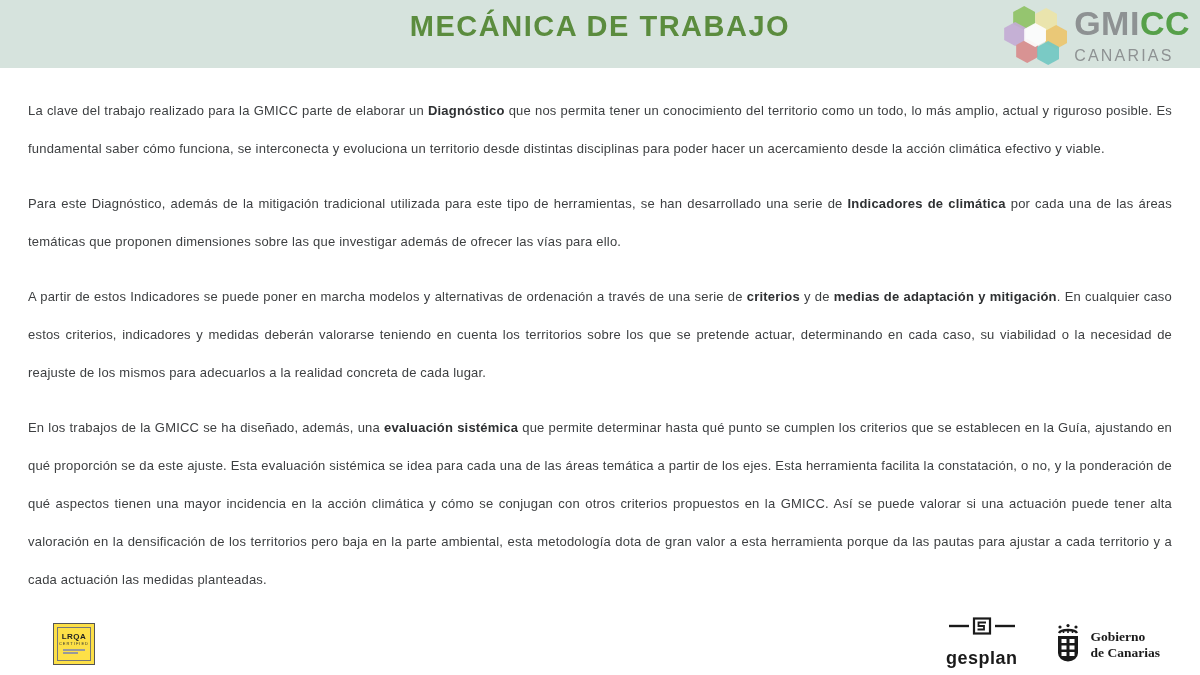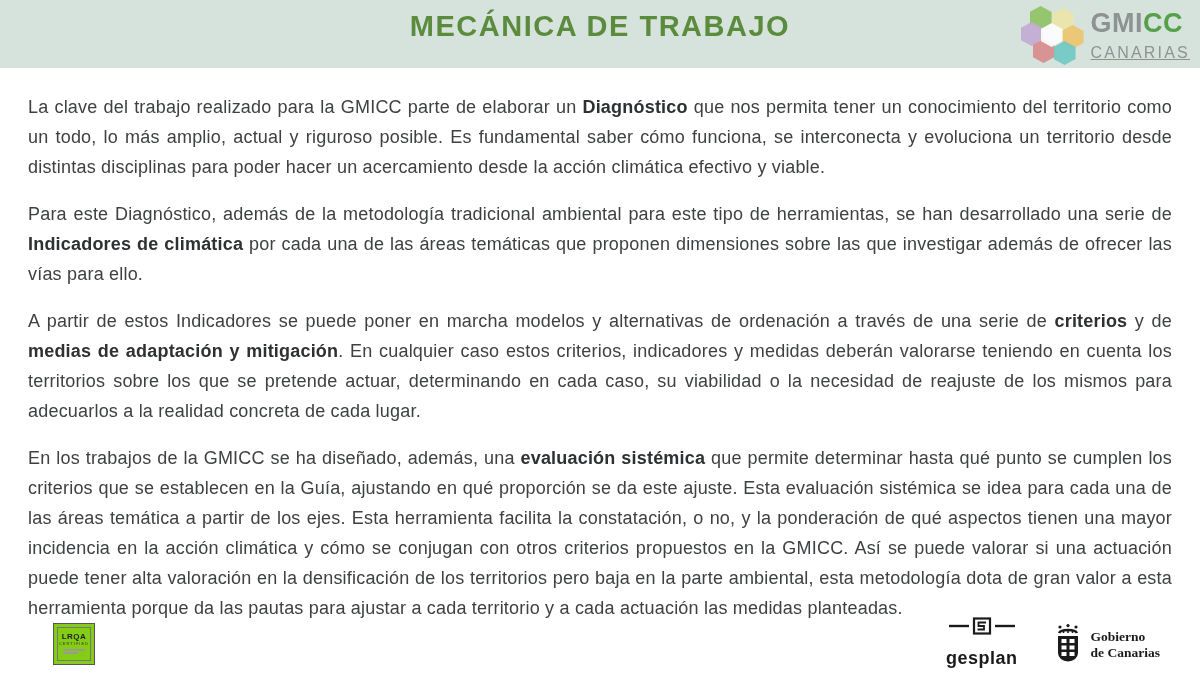--- a/index.html
+++ b/index.html
@@ -23,34 +23,34 @@
   .hex{position:absolute;width:22px;height:24px;
     clip-path:polygon(50% 0%,100% 25%,100% 75%,50% 100%,0% 75%,0% 25%);opacity:.92;}
   .hex.h0{left:9px;top:1px;}
   .hex.h1{left:31px;top:3px;}
   .hex.h2{left:0px;top:17px;}
   .hex.h3{left:41px;top:20px;}
   .hex.h4{left:12px;top:34px;}
   .hex.h5{left:33px;top:36px;}
   .hex.h6{left:20px;top:18px;}
   .logo-text{display:flex;flex-direction:column;line-height:1;}
-  .logo-name{font-size:27px;font-weight:bold;color:var(--logo-gray);letter-spacing:.5px;}
+  .logo-name{font-size:34px;font-weight:bold;color:var(--logo-gray);letter-spacing:.5px;}
   .logo-name .cc{color:var(--logo-green);}
-  .logo-sub{font-size:16px;color:var(--logo-gray);letter-spacing:2.2px;margin-top:8px;text-decoration:underline;}
+  .logo-sub{font-size:16px;color:var(--logo-gray);letter-spacing:2.2px;margin-top:8px;}
 
   
   .content{padding:24px 28px 0 28px;color:var(--body-text);}
-  .content p{font-size:18px;line-height:30px;text-align:justify;
+  .content p{font-size:13px;line-height:38px;text-align:justify;
     margin-bottom:17px;letter-spacing:.2px;}
   .content b{font-weight:bold;color:#2e3032;}
 
   
   .footer{position:absolute;left:0;bottom:0;width:1200px;height:60px;}
   .lrqa{position:absolute;left:53px;bottom:10px;width:42px;height:42px;
-    border:1px solid #555;padding:3px;background:#84cc16;}
+    border:1px solid #555;padding:3px;background:#fde047;}
   .lrqa-inner{width:100%;height:100%;border:1px solid #777;display:flex;
     flex-direction:column;align-items:center;justify-content:center;gap:1px;}
   .lrqa-name{font-size:8px;font-weight:bold;color:#222;letter-spacing:.5px;line-height:1;}
   .lrqa-cert{font-size:4px;color:#333;letter-spacing:1px;line-height:1;}
   .lrqa-lines{width:22px;margin-top:2px;}
   .lrqa-lines div{height:1.5px;background:#999;margin-bottom:1.5px;}
   .lrqa-lines div:last-child{width:70%;}
 
   .footer-right{position:absolute;right:40px;bottom:8px;display:flex;
     align-items:flex-end;gap:34px;}
@@ -78,21 +78,21 @@
     </div>
     <div class="logo-text">
       <div class="logo-name"><span>GMI</span><span class="cc">CC</span></div>
       <div class="logo-sub">CANARIAS</div>
     </div>
   </div>
 </div>
 
 <div class="content">
     <p><span>La clave del trabajo realizado para la GMICC  parte de elaborar un </span><b>Diagnóstico</b><span> que nos permita tener un conocimiento del territorio como un todo, lo más amplio, actual y riguroso posible. Es fundamental saber cómo funciona, se interconecta y evoluciona un territorio desde distintas disciplinas para poder hacer un acercamiento desde la acción climática efectivo y viable.</span></p>
-    <p><span>Para este Diagnóstico, además de la metodología tradicional ambiental para este tipo de herramientas, se han desarrollado una serie de </span><b>Indicadores de climática</b><span> por cada una de las áreas temáticas que proponen dimensiones sobre las que investigar además de ofrecer las vías para ello.</span></p>
+    <p><span>Para este Diagnóstico, además de la mitigación tradicional utilizada para este tipo de herramientas, se han desarrollado una serie de </span><b>Indicadores de climática</b><span> por cada una de las áreas temáticas que proponen dimensiones sobre las que investigar además de ofrecer las vías para ello.</span></p>
     <p><span>A partir de  estos Indicadores se puede poner en marcha modelos y alternativas de ordenación a través de una serie de </span><b>criterios</b><span> y de </span><b>medias de adaptación y mitigación</b><span>. En cualquier caso estos criterios, indicadores y medidas deberán valorarse teniendo en cuenta los territorios sobre los que se pretende actuar, determinando en cada caso, su viabilidad o la necesidad de reajuste de los mismos para adecuarlos a la realidad concreta de cada lugar.</span></p>
     <p><span>En los trabajos de la GMICC se ha diseñado, además, una </span><b>evaluación sistémica</b><span> que permite determinar hasta qué punto se cumplen los criterios  que se establecen en la Guía, ajustando en qué proporción se da este ajuste. Esta evaluación sistémica se idea para cada una de las áreas temática a partir de los ejes. Esta herramienta facilita la constatación, o no,  y la ponderación de qué aspectos tienen una mayor incidencia en la acción climática y cómo se conjugan con otros criterios propuestos en la GMICC. Así se puede valorar si una actuación puede tener alta valoración en la densificación de los territorios pero baja en la parte ambiental, esta metodología dota de gran valor a esta herramienta porque da las pautas para ajustar a cada territorio y a cada actuación las medidas planteadas.</span></p>
   </div>
 
 <div class="footer">
 
   <div class="lrqa">
     <div class="lrqa-inner">
       <div class="lrqa-name">LRQA</div>
       <div class="lrqa-cert">CERTIFIED</div>

